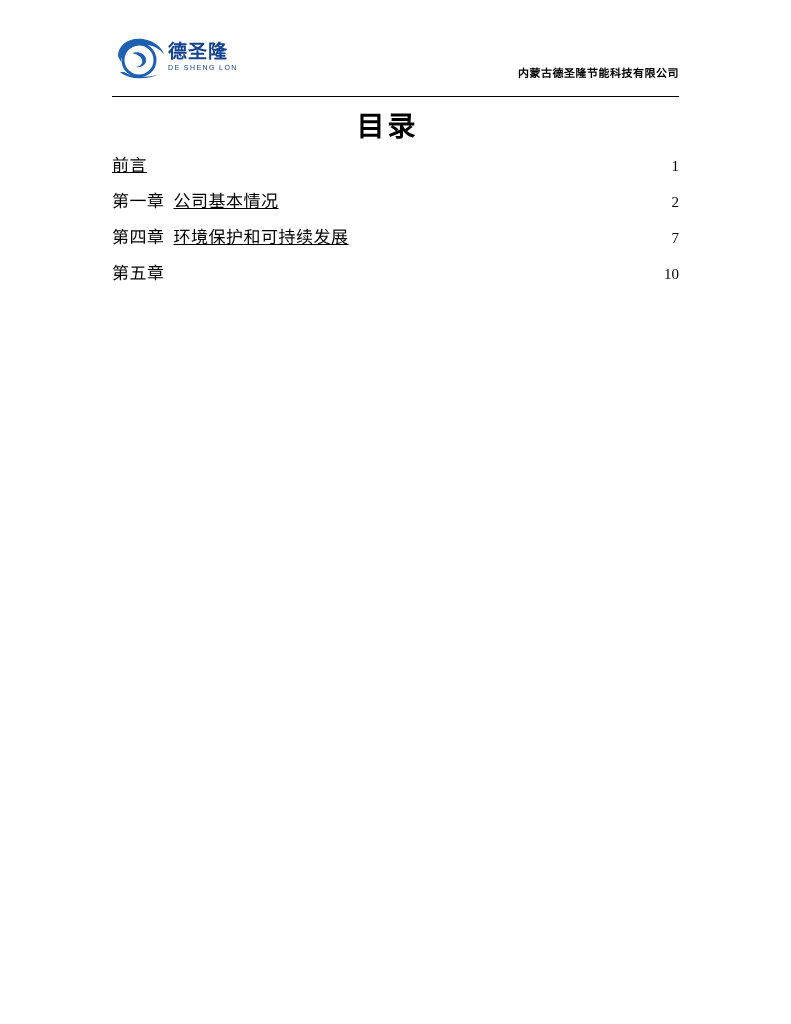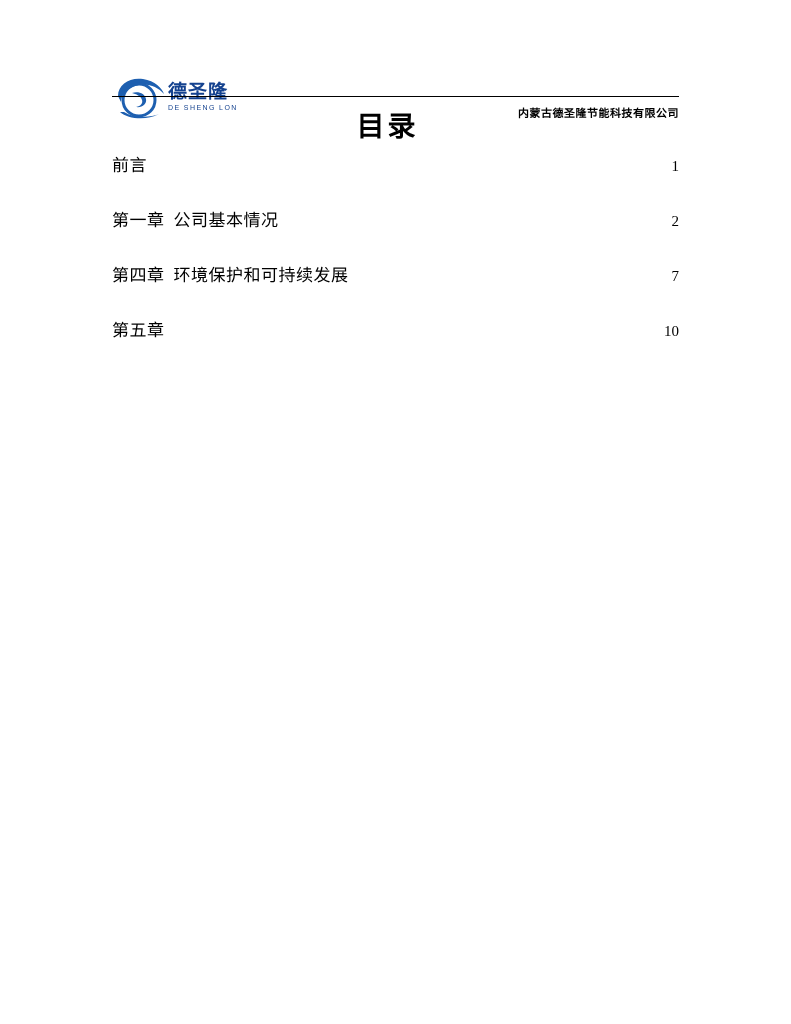--- a/index.html
+++ b/index.html
@@ -24,21 +24,20 @@
     background: #ffffff;
   }
 
   
   .header {
     position: absolute;
     top: 34px;
     left: 112px;
     width: 567px;
     height: 62px;
-    margin-top: 40px;
   }
 
   .logo {
     position: absolute;
     left: 0px;
     top: 0px;
     width: 126px;
     height: 48px;
   }
 
@@ -91,27 +90,27 @@
     width: 100%;
     font-size: 17px;
     line-height: 35px;
     color: #000000;
     white-space: nowrap;
   }
 
   .toc-entry .toc-label {
     flex: 0 0 auto;
     letter-spacing: 0.5px;
+    text-decoration: underline;
   }
 
   .toc-entry .toc-chapter {
     flex: 0 0 auto;
     letter-spacing: 0.5px;
     margin-right: 9px;
-    margin-top: 19px;
   }
 
   .toc-dots {
     flex: 1 1 auto;
     overflow: hidden;
     height: 1em;
     margin: 0 3px;
     position: relative;
     top: -1px;
   }

